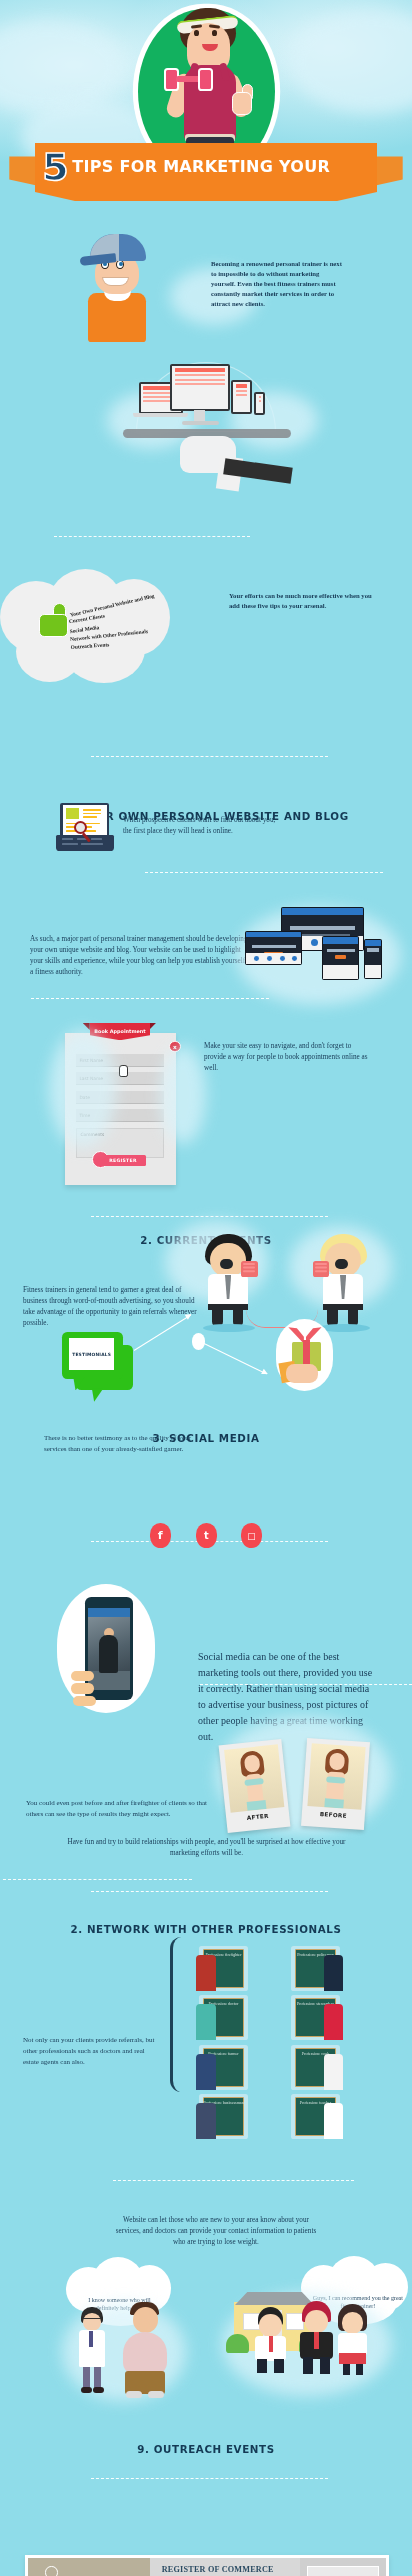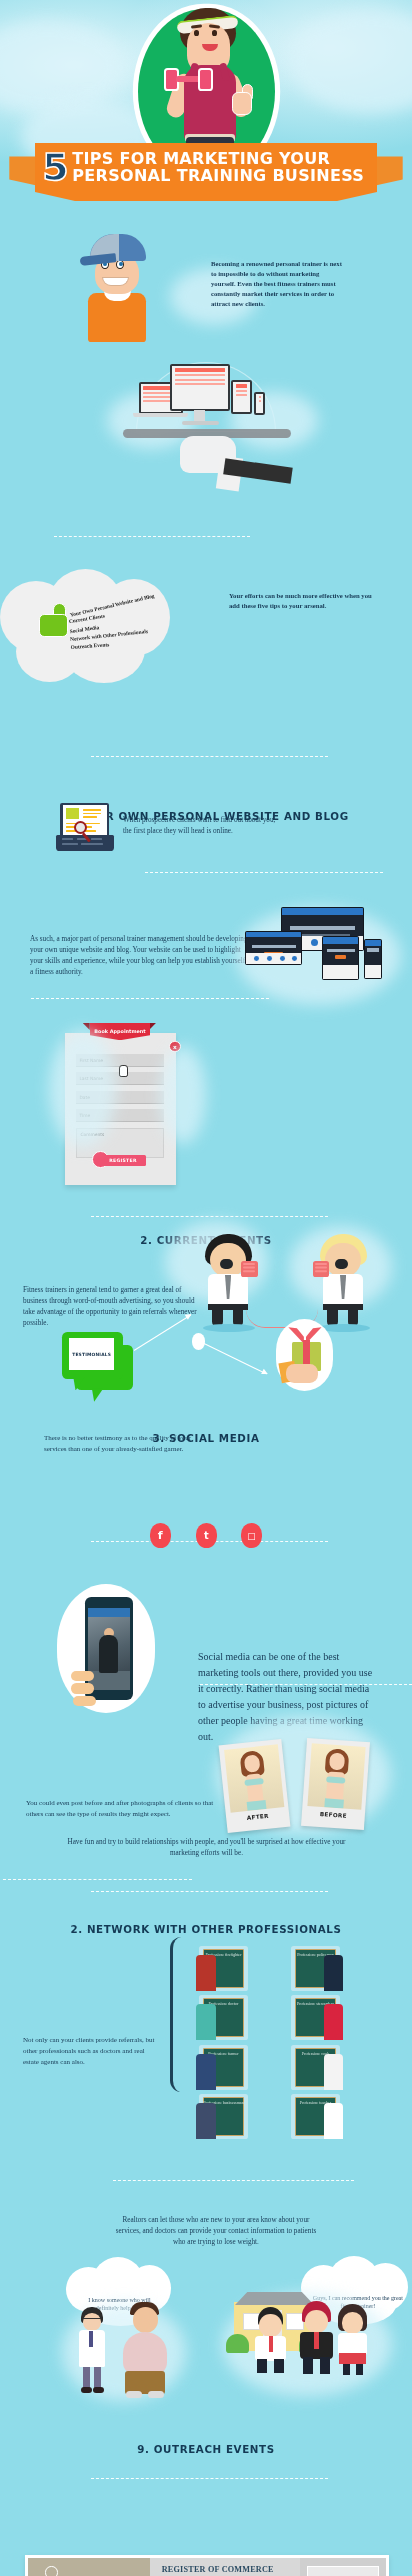--- a/index.html
+++ b/index.html
@@ -276,21 +276,20 @@
       </div>
     </div>
 
     <div class="banner">
       <div class="banner-tailL"></div>
       <div class="banner-tailR"></div>
       <div class="banner-main">
         <div class="big5">5</div>
         <div class="banner-txt">
           <span class="l1">TIPS FOR MARKETING YOUR</span>
-          <span class="l2">PERSONAL TRAINING BUSINESS</span>
         </div>
       </div>
       <div class="banner-notch"></div>
     </div>
   </div>
 
   <div class="guy">
     <div class="g-shirt"></div>
       <div class="g-collar"></div>
     <div class="g-face"></div>
@@ -442,20 +441,21 @@
     <div class="finput" style="top:58px;">Date</div>
     <div class="finput" style="top:76px;">Time</div>
     <div class="ftarea" style="top:95px;">Comments</div>
     <div class="fbtn-knob"></div>
     <div class="fbtn">REGISTER</div>
     <div class="cursorhand" style="left:54px;top:32px;"></div>
   </div>
   <div class="haze" style="left:49px;top:1030px;width:67px;height:118px;"></div>
   <div class="haze" style="left:160px;top:1046px;width:46px;height:98px;"></div>
 
+  <p class="para" style="left:204px;top:1041px;width:167px;font-size:7.2px;line-height:1.52;">Make your site easy to navigate, and don't forget to provide a way for people to book appointments online as well.</p>
 
   <div class="divider" style="left:91px;top:1216px;width:237px;"></div>
 
   <h2 class="section-title" style="top:1234px;">2. CURRENT CLIENTS</h2>
 
   <div class="haze" style="left:165px;top:1221px;width:103px;height:82px;"></div>
   <div class="haze" style="left:289px;top:1226px;width:103px;height:82px;"></div>
 
   <div class="tguy" style="left:200px;top:1234px;">
     <div class="tg-hair" style="background:#1d1d1d;"></div>
@@ -559,21 +559,21 @@
     <div class="ph">
         <div class="lady-hair"></div>
         <div class="lady-face"></div>
       <div class="lady-torso" style="width:17.5px;left:18px;"></div>
       <div class="lady-top"></div>
         <div class="lady-bot"></div>
       </div>
     <div class="cap">BEFORE</div>
   </div>
 
-  <p class="para" style="left:26px;top:1798px;width:193px;font-size:7px;line-height:1.55;">You could even post before and after photographs of clients so that others can see the type of results they might expect.</p>
+  <p class="para" style="left:26px;top:1798px;width:193px;font-size:7px;line-height:1.55;">You could even post before and after firefighter of clients so that others can see the type of results they might expect.</p>
 
   <div class="divider" style="left:3.1px;top:1879px;width:189px;"></div>
 
   <p class="para center" style="left:57px;top:1837px;width:299px;font-size:7.2px;line-height:1.5;">Have fun and try to build relationships with people, and you'll be surprised at how effective your marketing efforts will be.</p>
 
   <div class="divider" style="left:91px;top:1891px;width:237px;"></div>
 
   <h2 class="section-title" style="top:1923px;">2. NETWORK WITH OTHER PROFESSIONALS</h2>
 
   <div class="brace" style="border-radius:16.5px;"></div>
@@ -618,21 +618,21 @@
       </div>
     <div class="board" style="left:92px;top:148px;">
       <div class="chalk"></div>
         <div class="lbl">Profession: teacher</div>
       <div class="figure" style="right:-3.1px;background:#ffffff;border-radius:4.1px 4.1px 0 0;"></div>
       </div>
   </div>
 
   <div class="divider" style="left:113px;top:2180px;width:241px;"></div>
 
-  <p class="para center" style="left:113px;top:2215px;width:206px;font-size:7.2px;line-height:1.52;">Realtors can let those who are new to your area know about your services, and doctors can provide your contact information to patients who are trying to lose weight.</p>
+  <p class="para center" style="left:113px;top:2215px;width:206px;font-size:7.2px;line-height:1.52;">Website can let those who are new to your area know about your services, and doctors can provide your contact information to patients who are trying to lose weight.</p>
 
   <div style="position:absolute;left:61px;top:2257px;width:113px;height:72px;">
     <div class="tcloud" style="left:5.2px;top:10.3px;width:45px;height:45px;"></div>
     <div class="tcloud" style="left:31px;top:0;width:52px;height:52px;"></div>
     <div class="tcloud" style="left:67px;top:8.2px;width:43px;height:47px;"></div>
     <div class="tcloud" style="left:20.6px;top:30px;width:77px;height:39px;"></div>
     <div class="tcloud-txt" style="left:17.5px;top:39px;width:82px;">I know someone who will definitely help you!</div>
   </div>
   <div style="position:absolute;left:298px;top:2256px;width:113px;height:72px;">
     <div class="tcloud" style="left:3.1px;top:9.3px;width:45px;height:46px;"></div>

